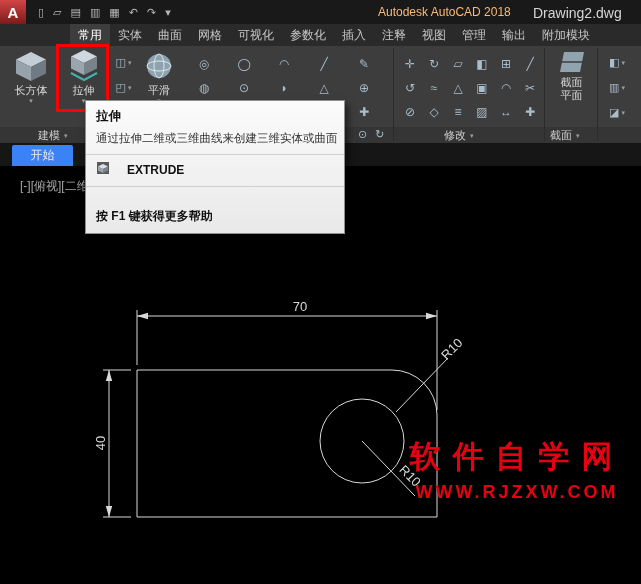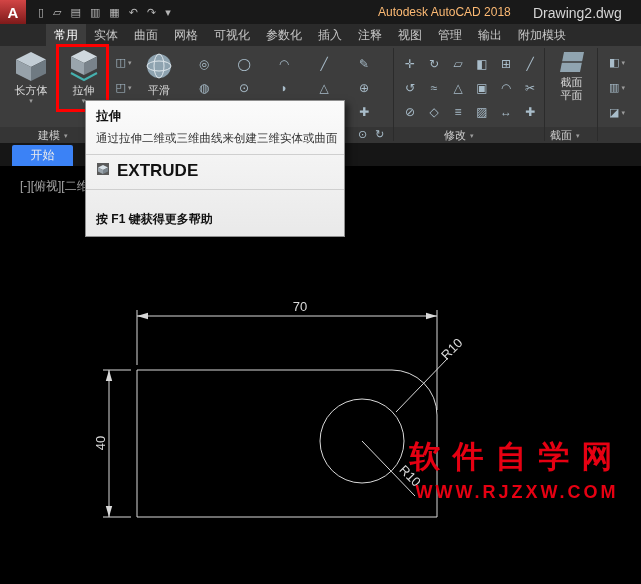--- a/index.html
+++ b/index.html
@@ -10,21 +10,21 @@
   
   .titlebar{position:absolute;left:0;top:0;width:641px;height:24px;background:#191919;display:flex;align-items:center}
   .logo{width:26px;height:24px;background:linear-gradient(180deg,#d24545,#7e1a1a);color:#fff;
         font-weight:bold;display:flex;align-items:center;justify-content:center;font-size:15px}
   .qat{display:flex;gap:9px;margin-left:12px;color:#b5b5b5;font-size:11px;align-items:center}
   .qat span{cursor:default}
   .title-app{position:absolute;left:378px;top:5px;color:#fdba74;font-size:12px;white-space:nowrap}
   .title-doc{position:absolute;left:533px;top:5px;color:#d6d6d6;font-size:14px;white-space:nowrap}
 
   
-  .tabrow{position:absolute;left:0;top:24px;width:641px;height:22px;background:#2a2a2a;display:flex;padding-left:46px}
+  .tabrow{position:absolute;left:0;top:24px;width:641px;height:22px;background:#2a2a2a;display:flex;padding-left:70px}
   .tab{padding:0 8px;line-height:22px;font-size:12px;color:#c6c6c6;white-space:nowrap}
   .tab.active{background:#3d3d3d;color:#fff}
 
   
   .ribbon{position:absolute;left:0;top:46px;width:641px;height:81px;background:#3d3d3d}
   .strip{position:absolute;left:0;top:127px;width:641px;height:16px;background:#353535}
   .filerow{position:absolute;left:0;top:143px;width:641px;height:23px;background:#161616}
   .sep{position:absolute;top:48px;height:93px;width:1px;background:#2b2b2b}
 
   .bigbtn{position:absolute;display:flex;flex-direction:column;align-items:center;color:#d8d8d8;font-size:11px;line-height:13px}
@@ -52,21 +52,21 @@
   .wm-title{font-size:31px;font-weight:bold;letter-spacing:12px;white-space:nowrap}
   .wm-url{font-size:18px;font-weight:bold;letter-spacing:3px;margin-top:4px;white-space:nowrap}
 
   
   .redbox{position:absolute;left:56px;top:44px;width:53px;height:68px;border:3px solid #f00;z-index:40;pointer-events:none}
   .tooltip{position:absolute;left:85px;top:100px;width:260px;background:linear-gradient(#fbfbfb,#e9e9e9);
            border:1px solid #8f8f8f;box-shadow:3px 4px 7px rgba(0,0,0,.55);z-index:50;padding:7px 10px 8px}
   .tt-title{font-size:12.5px;font-weight:bold;color:#111;margin-bottom:6px}
   .tt-desc{font-size:11.5px;color:#333;white-space:nowrap}
   .tt-hr{border-top:1px solid #cfcfcf;margin:8px -10px 6px}
-  .tt-cmd{display:flex;align-items:center;gap:7px;font-size:17px;font-weight:bold;color:#111}
+  .tt-cmd{display:flex;align-items:center;gap:17px;font-size:12px;font-weight:bold;color:#111}
   .tt-help{font-size:12px;font-weight:bold;color:#111;margin-top:21px}
 </style>
 </head>
 <body>
 
 <div class="stage">
 
   <div class="titlebar">
     <div class="logo">A</div>
     <div class="qat">

